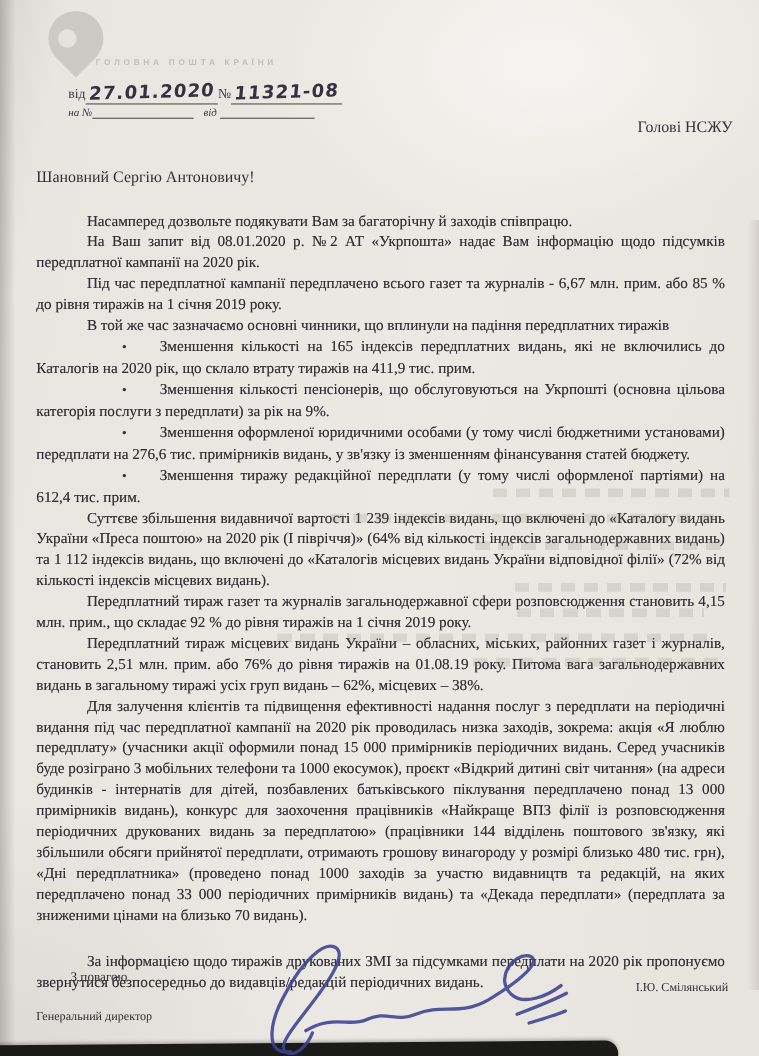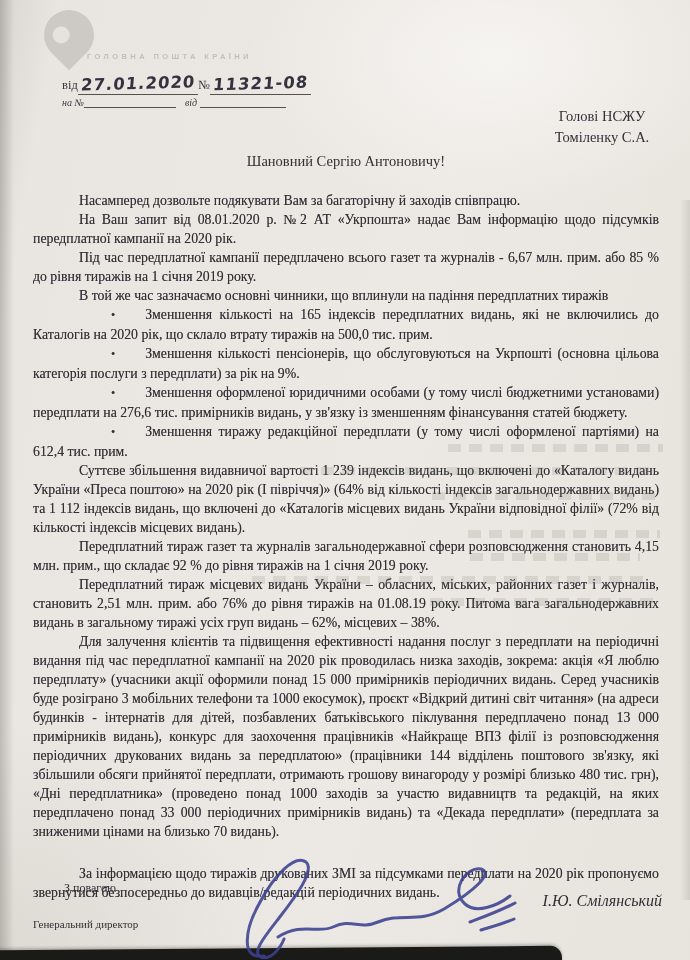--- a/index.html
+++ b/index.html
@@ -37,38 +37,38 @@
   .hw{
     display:inline-block;font-family:"DejaVu Sans",sans-serif;
     font-size:16.5px;font-weight:600;color:#35323f;letter-spacing:1px;
     transform:rotate(-1.6deg) skewX(-7deg);
   }
   .u{display:inline-block;border-bottom:1px solid #55524d;padding:0 3px 1px 3px;}
   .reply-row{position:absolute;left:62px;top:95px;font-size:10px;color:#3a3840;white-space:nowrap;font-style:italic;}
   .blank{display:inline-block;border-bottom:1px solid #55524d;height:12px;vertical-align:bottom;}
   .blank.b1{width:92px;margin-right:9px;}
   .blank.b2{width:86px;}
-  .recipient{position:absolute;left:538px;top:106px;width:128px;text-align:center;
+  .recipient{position:absolute;left:538px;top:106px;width:128px;text-align:right;
     font-size:14.5px;line-height:21px;color:#33313a;}
   
-  .salutation{position:absolute;left:33px;top:153px;width:626px;text-align:center;
+  .salutation{position:absolute;left:33px;top:153px;width:626px;
     font-size:14.5px;color:#312f36;}
   .body-flow{position:absolute;left:33px;top:191px;width:626px;
     font-size:13.8px;line-height:19px;text-align:justify;
     text-shadow:0 0 .5px rgba(49,47,54,.55);}
   .para{margin:0;}
   .indent{text-indent:46px;}
   .bullet{text-indent:78px;}
   .gap{margin-top:23px;}
   .bchar{font-size:12px;}
   .bgap{display:inline-block;width:30px;}
   
   .closing{position:absolute;left:64px;top:881px;font-size:12px;}
   .sig-title{position:absolute;left:33px;top:918px;font-size:11px;}
-  .sig-name{position:absolute;right:28px;top:892px;font-size:16px;font-style:italic;}
+  .sig-name{position:absolute;right:28px;top:892px;font-size:11px;}
   .signature-svg{position:absolute;left:218px;top:843px;z-index:3;}
   
   .bleed{position:absolute;height:8px;opacity:.16;filter:blur(.7px);
     background:repeating-linear-gradient(90deg,#6f7d6a 0 13px,transparent 13px 21px);}
   .bl1{left:448px;top:444px;width:215px;}
   .bl2{left:300px;top:467px;width:355px;}
   .bl3{left:432px;top:492px;width:228px;}
   .bl4{left:468px;top:530px;width:192px;}
   .bl5{left:470px;top:553px;width:170px;}
   .bl6{left:252px;top:576px;width:398px;}
@@ -91,30 +91,29 @@
 
   <div class="ref-row">
     <span class="lbl">від</span><span class="u"><span class="hw">27.01.2020</span></span><span class="lbl">№</span><span class="u"><span class="hw">11321-08</span></span>
   </div>
   <div class="reply-row">
     <span>на №</span><span class="blank b1"></span><span>від</span>&nbsp;<span class="blank b2"></span>
   </div>
 
   <div class="recipient">
     <div>Голові НСЖУ</div>
-    <div>Томіленку С.А.</div>
   </div>
 
   <div class="salutation">Шановний Сергію Антоновичу!</div>
   <div class="body-flow">
       <p class="para indent">Насамперед дозвольте подякувати Вам за багаторічну й заходів співпрацю.</p>
       <p class="para indent">На Ваш запит від 08.01.2020 р. №2 АТ «Укрпошта» надає Вам інформацію щодо підсумків передплатної кампанії на 2020 рік.</p>
       <p class="para indent">Під час передплатної кампанії передплачено всього газет та журналів - 6,67 млн. прим. або 85 % до рівня тиражів на 1 січня 2019 року.</p>
       <p class="para indent">В той же час зазначаємо основні чинники, що вплинули на падіння передплатних тиражів</p>
-      <p class="para bullet"><span class="bchar">•</span><span class="bgap"></span><span>Зменшення кількості на 165 індексів передплатних видань, які не включились до Каталогів на 2020 рік, що склало втрату тиражів на 500,0 тис. прим.</span></p>
+      <p class="para bullet"><span class="bchar">•</span><span class="bgap"></span><span>Зменшення кількості на 165 індексів передплатних видань, які не включились до Каталогів на 2020 рік, що склало втрату тиражів на 411,9 тис. прим.</span></p>
       <p class="para bullet"><span class="bchar">•</span><span class="bgap"></span><span>Зменшення кількості пенсіонерів, що обслуговуються на Укрпошті (основна цільова категорія послуги з передплати) за рік на 9%.</span></p>
       <p class="para bullet"><span class="bchar">•</span><span class="bgap"></span><span>Зменшення оформленої юридичними особами (у тому числі бюджетними установами) передплати на 276,6 тис. примірників видань, у зв'язку із зменшенням фінансування статей бюджету.</span></p>
       <p class="para bullet"><span class="bchar">•</span><span class="bgap"></span><span>Зменшення тиражу редакційної передплати (у тому числі оформленої партіями) на 612,4 тис. прим.</span></p>
       <p class="para indent">Суттєве збільшення видавничої вартості 1 239 індексів видань, що включені до «Каталогу видань України «Преса поштою» на 2020 рік (І півріччя)» (64% від кількості індексів загальнодержавних видань) та 1 112 індексів видань, що включені до «Каталогів місцевих видань України відповідної філії» (72% від кількості індексів місцевих видань).</p>
       <p class="para indent">Передплатний тираж газет та журналів загальнодержавної сфери розповсюдження становить 4,15 млн. прим., що складає 92 % до рівня тиражів на 1 січня 2019 року.</p>
       <p class="para indent">Передплатний тираж місцевих видань України – обласних, міських, районних газет і журналів, становить 2,51 млн. прим. або 76% до рівня тиражів на 01.08.19 року. Питома вага загальнодержавних видань в загальному тиражі усіх груп видань – 62%, місцевих – 38%.</p>
       <p class="para indent">Для залучення клієнтів та підвищення ефективності надання послуг з передплати на періодичні видання під час передплатної кампанії на 2020 рік проводилась низка заходів, зокрема: акція «Я люблю передплату» (учасники акції оформили понад 15 000 примірників періодичних видань. Серед учасників буде розіграно 3 мобільних телефони та 1000 екосумок), проєкт «Відкрий дитині світ читання» (на адреси будинків - інтернатів для дітей, позбавлених батьківського піклування передплачено понад 13 000 примірників видань), конкурс для заохочення працівників «Найкраще ВПЗ філії із розповсюдження періодичних друкованих видань за передплатою» (працівники 144 відділень поштового зв'язку, які збільшили обсяги прийнятої передплати, отримають грошову винагороду у розмірі близько 480 тис. грн), «Дні передплатника» (проведено понад 1000 заходів за участю видавництв та редакцій, на яких передплачено понад 33 000 періодичних примірників видань) та «Декада передплати» (передплата за зниженими цінами на близько 70 видань).</p>
       <p class="para indent gap">За інформацією щодо тиражів друкованих ЗМІ за підсумками передплати на 2020 рік пропонуємо звернутися безпосередньо до видавців/редакцій періодичних видань.</p>
     </div>
 

